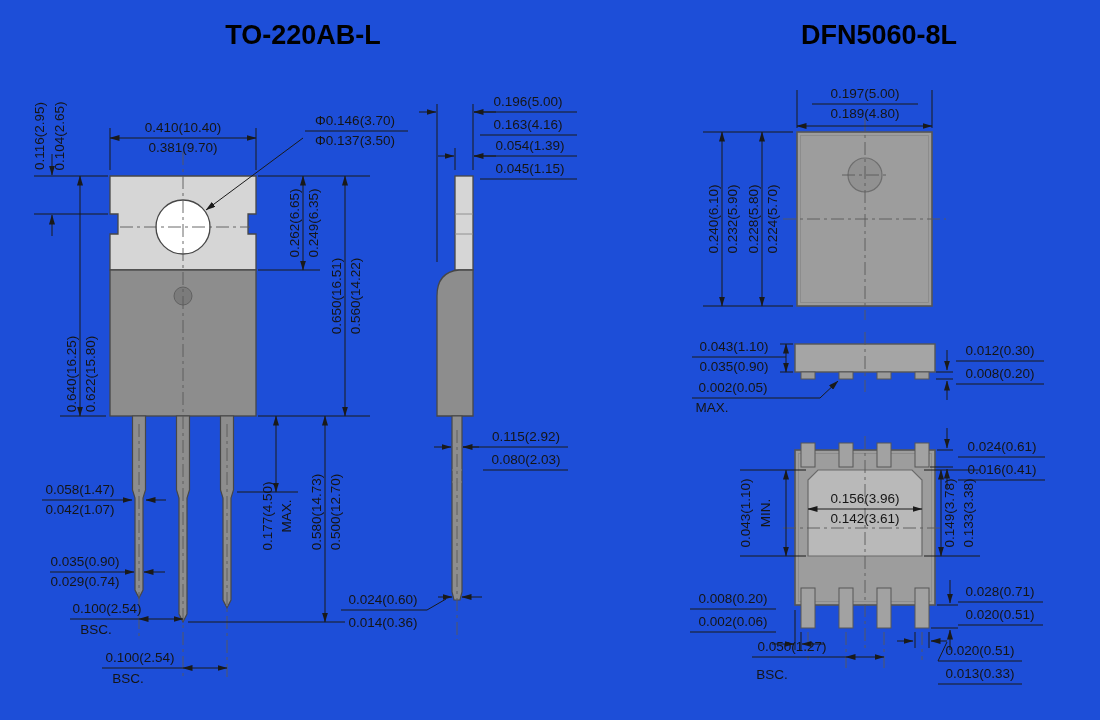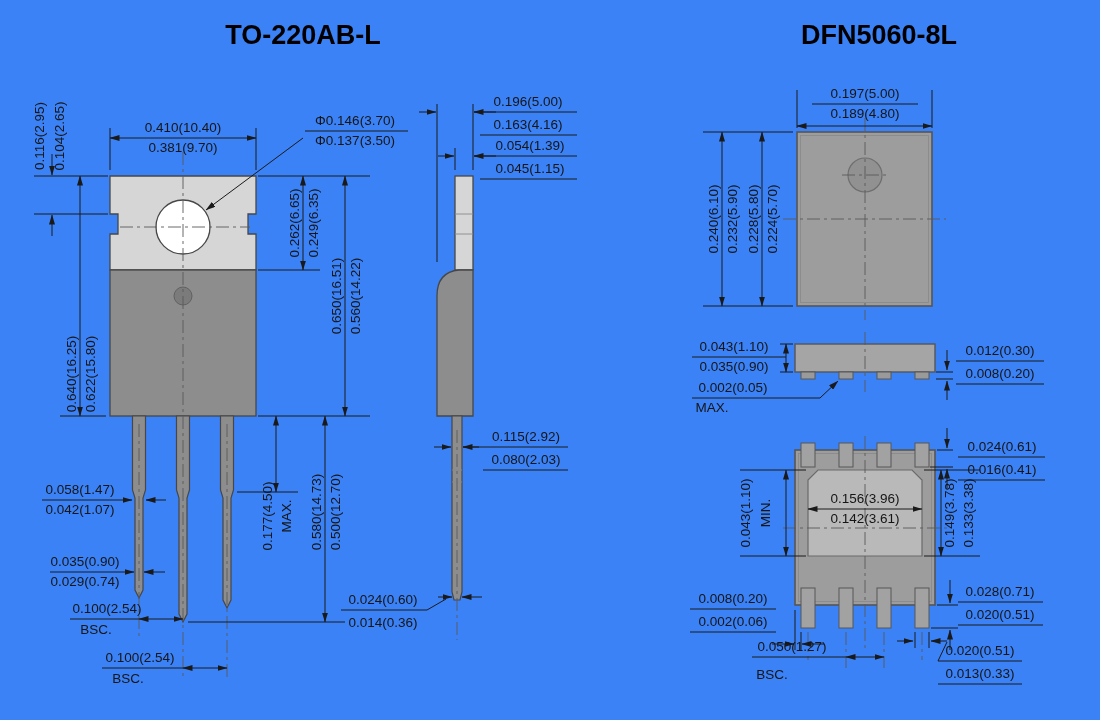--- a/index.html
+++ b/index.html
@@ -1,16 +1,16 @@
 <!DOCTYPE html>
 <html><head>
 <meta charset="utf-8">
 <style>
   html,body{margin:0;padding:0;background:#ffffff;}
-  .stage{position:relative;width:1100px;height:720px;background:#3b82f6;overflow:hidden;
+  .stage{position:relative;width:1100px;height:720px;background:#1d4ed8;overflow:hidden;
          font-family:"Liberation Sans",sans-serif;}
   svg{display:block;}
   svg text{font-family:"Liberation Sans",sans-serif;font-size:13.5px;fill:#151515;}
   text.ttl{font-size:27px;font-weight:bold;fill:#000;}
   .dl{stroke:#1a1a1a;stroke-width:1;fill:none;}
   .cl{stroke:#5a5a5a;stroke-width:0.9;fill:none;stroke-dasharray:13 4 3 4;}
   .thin{stroke:#8b8b8b;stroke-width:0.9;fill:none;}
 </style>
 </head>
 <body>

